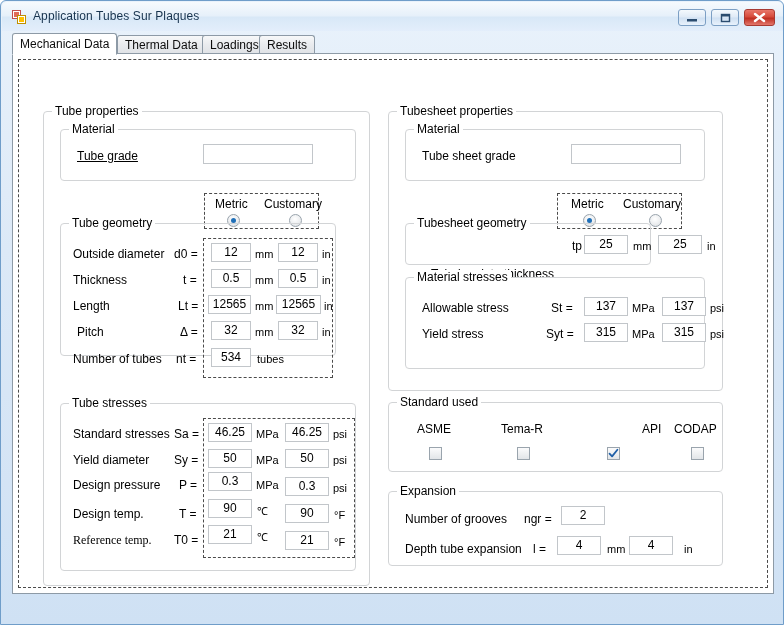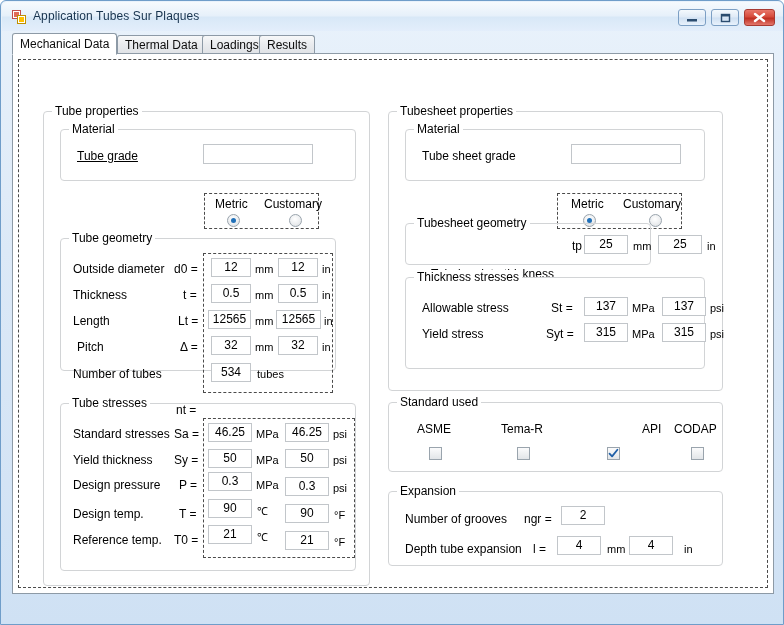--- a/index.html
+++ b/index.html
@@ -248,21 +248,21 @@
         <div class="tbox" style="left:142px; top:14px; width:110px; height:20px;"></div>
       </div>
 
       <div class="dashbox" style="left:160px; top:81px; width:115px; height:36px;">
         <span class="lbl" style="left:10px; top:4px;">Metric</span>
         <span class="lbl" style="left:59px; top:4px;">Customary</span>
         <div class="radio on" style="left:22px; top:20px;"></div>
         <div class="radio" style="left:84px; top:20px;"></div>
       </div>
 
-      <div class="gb" style="left:16px; top:126px; width:276px; height:133px;">
+      <div class="gb" style="left:16px; top:111px; width:276px; height:133px;">
         <span class="gb-title">Tube geometry</span>
 
         <div class="dashbox" style="left:142px; top:14px; width:130px; height:140px;"></div>
 
         <span class="lbl" style="left:12px;  top:24px;">Outside diameter</span>
         <span class="lbl" style="left:113px; top:24px;text-align:right;">d0 =</span>
         <div class="tbox" style="left:150px; top:19px; width:40px;">12</div>
         <span class="unit" style="left:194px; top:24px;">mm</span>
         <div class="tbox" style="left:217px; top:19px; width:40px;">12</div>
         <span class="unit" style="left:261px; top:24px;">in</span>
@@ -282,59 +282,59 @@
         <span class="unit" style="left:263px; top:76px;">in</span>
 
         <span class="lbl" style="left:16px;  top:102px;">Pitch</span>
         <span class="lbl" style="left:119px; top:102px;">Δ =</span>
         <div class="tbox" style="left:150px; top:97px; width:40px;">32</div>
         <span class="unit" style="left:194px; top:102px;">mm</span>
         <div class="tbox" style="left:217px; top:97px; width:40px;">32</div>
         <span class="unit" style="left:261px; top:102px;">in</span>
 
         <span class="lbl" style="left:12px;  top:129px;">Number of tubes</span>
-        <span class="lbl" style="left:115px; top:129px;margin-top:36px;">nt =</span>
+        <span class="lbl" style="left:115px; top:129px;">nt =</span>
         <div class="tbox" style="left:150px; top:124px; width:40px;">534</div>
         <span class="unit" style="left:196px; top:129px;">tubes</span>
       </div>
 
       <div class="gb" style="left:16px; top:291px; width:296px; height:168px;">
         <span class="gb-title">Tube stresses</span>
 
         <div class="dashbox" style="left:142px; top:14px; width:152px; height:140px;"></div>
 
         <span class="lbl" style="left:12px;  top:24px;">Standard stresses</span>
         <span class="lbl" style="left:113px; top:24px;">Sa =</span>
         <div class="tbox" style="left:147px; top:19px; width:44px;">46.25</div>
         <span class="unit" style="left:195px; top:24px;">MPa</span>
         <div class="tbox" style="left:224px; top:19px; width:44px;">46.25</div>
         <span class="unit" style="left:272px; top:24px;">psi</span>
 
-        <span class="lbl" style="left:12px;  top:50px;">Yield thickness</span>
+        <span class="lbl" style="left:12px;  top:50px;">Yield diameter</span>
         <span class="lbl" style="left:113px; top:50px;">Sy =</span>
         <div class="tbox" style="left:147px; top:45px; width:44px;">50</div>
         <span class="unit" style="left:195px; top:50px;">MPa</span>
         <div class="tbox" style="left:224px; top:45px; width:44px;">50</div>
         <span class="unit" style="left:272px; top:50px;">psi</span>
 
         <span class="lbl" style="left:12px;  top:75px;">Design pressure</span>
         <span class="lbl" style="left:118px; top:75px;">P =</span>
         <div class="tbox" style="left:147px; top:68px; width:44px;">0.3</div>
         <span class="unit" style="left:195px; top:75px;">MPa</span>
         <div class="tbox" style="left:224px; top:73px; width:44px;">0.3</div>
         <span class="unit" style="left:272px; top:78px;">psi</span>
 
         <span class="lbl" style="left:12px;  top:104px;">Design temp.</span>
         <span class="lbl" style="left:118px; top:104px;">T =</span>
         <div class="tbox" style="left:147px; top:95px; width:44px;">90</div>
         <span class="unit" style="left:196px; top:101px;">℃</span>
         <div class="tbox" style="left:224px; top:100px; width:44px;">90</div>
         <span class="unit" style="left:273px; top:105px;">°F</span>
 
-        <span class="lbl" style="left:12px;  top:130px;">Reference temp.</span>
+        <span class="lbl" style="left:12px;  top:130px;font-family:Liberation Serif, serif;">Reference temp.</span>
         <span class="lbl" style="left:113px; top:130px;">T0 =</span>
         <div class="tbox" style="left:147px; top:121px; width:44px;">21</div>
         <span class="unit" style="left:196px; top:127px;">℃</span>
         <div class="tbox" style="left:224px; top:127px; width:44px;">21</div>
         <span class="unit" style="left:273px; top:132px;">°F</span>
       </div>
     </div>
 
     <div class="gb" style="left:375px; top:57px; width:335px; height:280px;">
       <span class="gb-title">Tubesheet properties</span>
@@ -356,21 +356,21 @@
         <span class="gb-title">Tubesheet geometry</span>
         <span class="lbl" style="left:25px;  top:16px;margin-top:28px;">Tubular plate thickness</span>
         <span class="lbl" style="left:145px; top:16px;margin-left:21px;">tp =</span>
         <div class="tbox" style="left:178px; top:11px; width:44px;">25</div>
         <span class="unit" style="left:227px; top:16px;">mm</span>
         <div class="tbox" style="left:252px; top:11px; width:44px;">25</div>
         <span class="unit" style="left:301px; top:16px;">in</span>
       </div>
 
       <div class="gb" style="left:16px; top:165px; width:300px; height:92px;">
-        <span class="gb-title">Thickness stresses</span>
+        <span class="gb-title">Material stresses</span>
 
         <span class="lbl" style="left:16px;  top:24px;">Allowable stress</span>
         <span class="lbl" style="left:145px; top:24px;">St =</span>
         <div class="tbox" style="left:178px; top:19px; width:44px;">137</div>
         <span class="unit" style="left:226px; top:24px;">MPa</span>
         <div class="tbox" style="left:256px; top:19px; width:44px;">137</div>
         <span class="unit" style="left:304px; top:24px;">psi</span>
 
         <span class="lbl" style="left:16px;  top:50px;">Yield stress</span>
         <span class="lbl" style="left:140px; top:50px;">Syt =</span>

